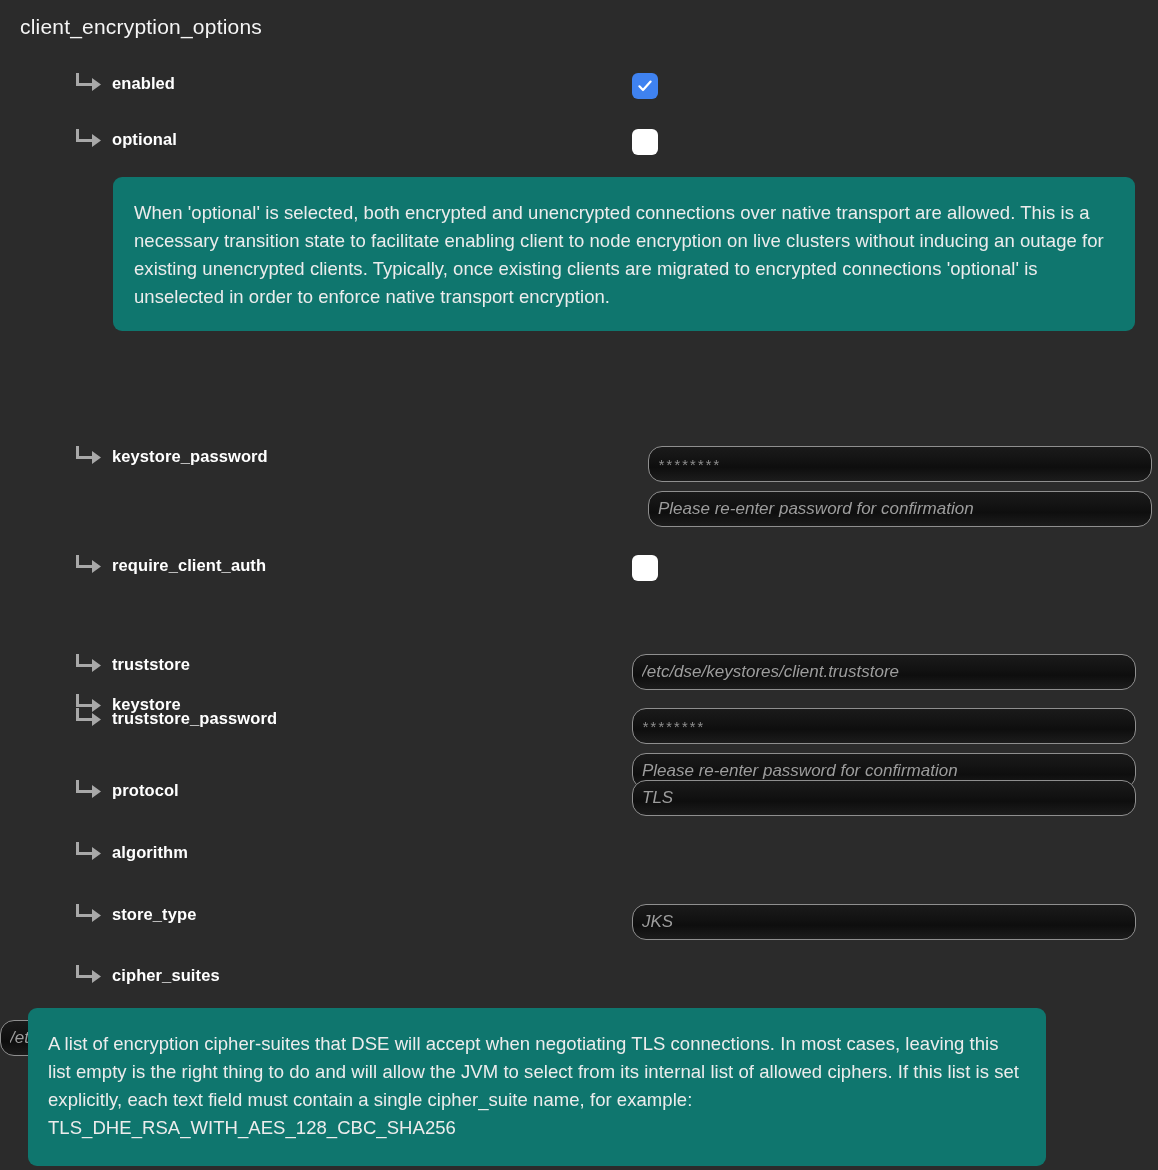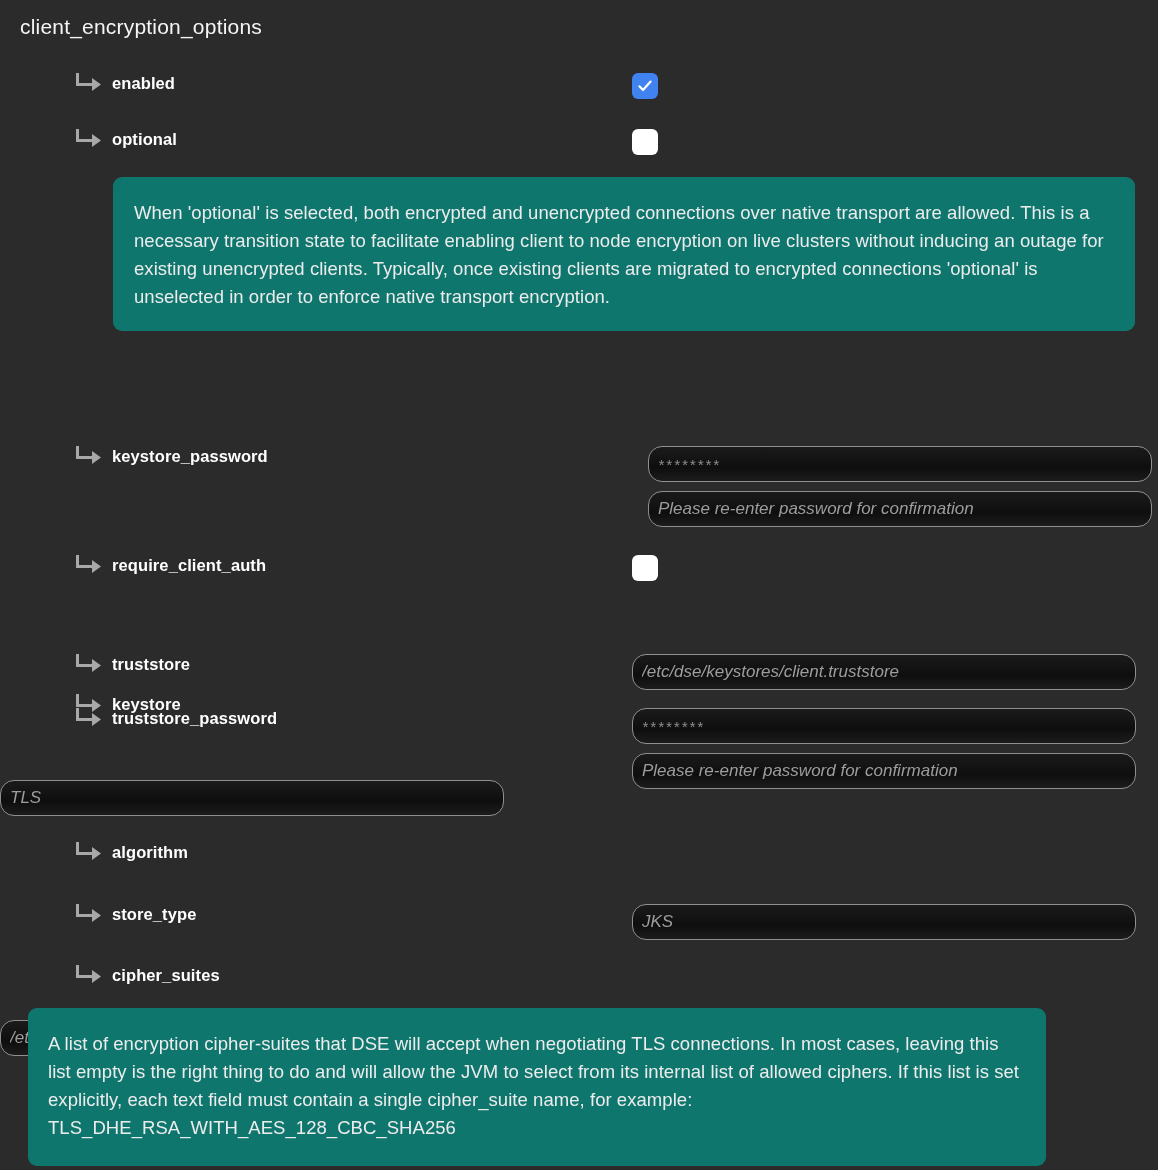--- a/index.html
+++ b/index.html
@@ -272,20 +272,28 @@
       </span>
       <span class="field-label">truststore_password</span>
     </div>
     <div class="control-cell">
       <input class="text-input masked" type="text" placeholder="********" style="">
       <input class="text-input" type="text" placeholder="Please re-enter password for confirmation" style="">
     </div>
   </div>
 
   <div class="row" style="top:780px;">
+    <div class="label-cell">
+      <span class="arrow-icon">
+        <svg width="26" height="20" viewBox="0 0 26 20">
+          <path d="M2 1 L2 11 L15 11 L15 6 L24 12.5 L15 19 L15 14 L-1 14 L-1 1 Z" transform="translate(1,-1)" fill="#a8a8a8"></path>
+        </svg>
+      </span>
+      <span class="field-label">protocol</span>
+    </div>
     <div class="control-cell">
       <input class="text-input" type="text" placeholder="TLS" style="">
     </div>
   </div>
 
   <div class="row" style="top:842px;">
     <div class="label-cell">
       <span class="arrow-icon">
         <svg width="26" height="20" viewBox="0 0 26 20">
           <path d="M2 1 L2 11 L15 11 L15 6 L24 12.5 L15 19 L15 14 L-1 14 L-1 1 Z" transform="translate(1,-1)" fill="#a8a8a8"></path>

